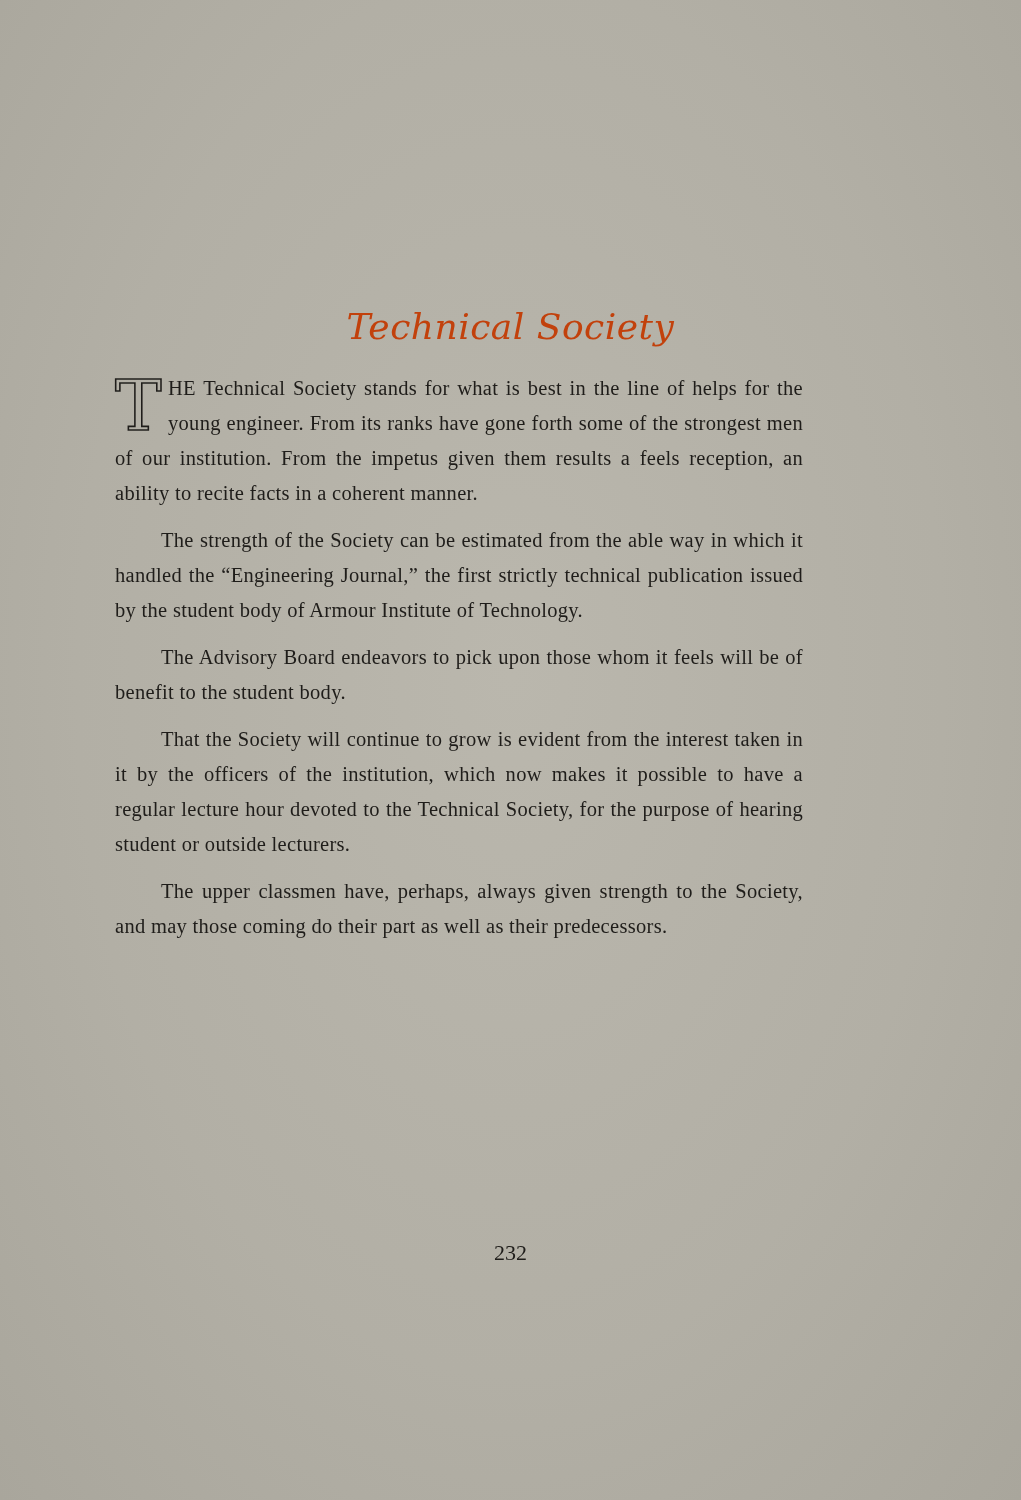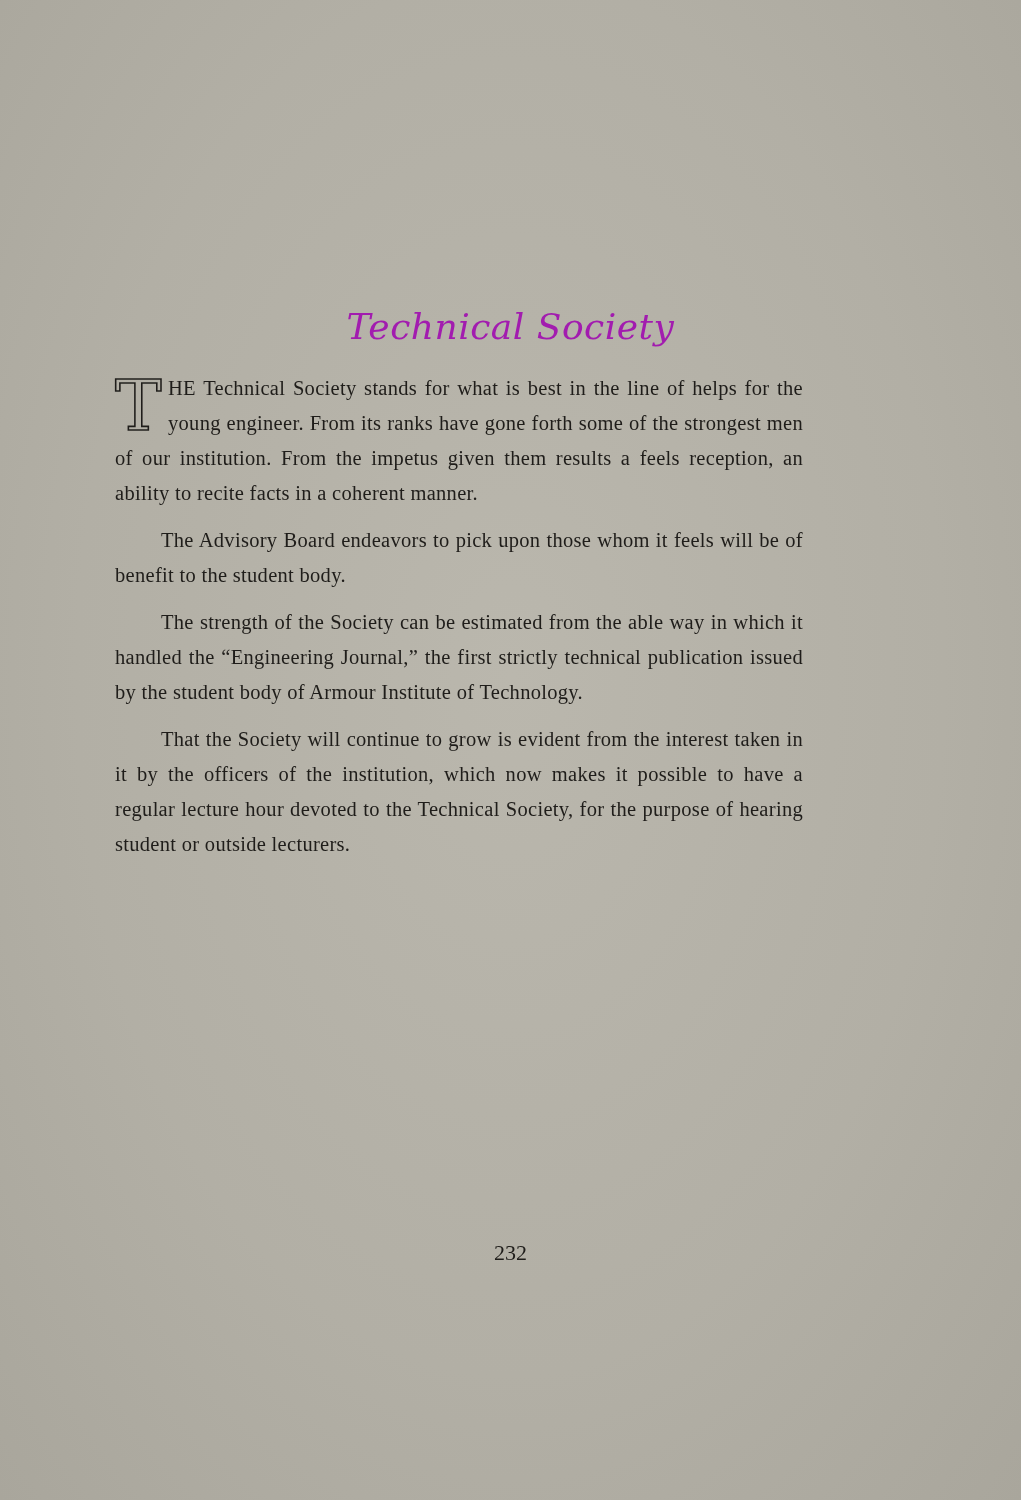--- a/index.html
+++ b/index.html
@@ -8,21 +8,21 @@
     background: #b4b1a7;
     background: radial-gradient(ellipse at 50% 45%, #bab7ad 0%, #b2afa5 60%, #a9a69c 100%);
     position: relative; overflow: hidden;
     font-family: "Liberation Serif", serif;
     color: #1f1d1a;
   }
   .title {
     position: absolute; left: 0; width: 1021px; top: 306px;
     text-align: center; font-size: 36px; font-style: italic;
     font-family: "DejaVu Serif", serif; letter-spacing: 0.5px;
-    color: #a21caf;
+    color: #c2410c;
   }
   .body-text {
     position: absolute; left: 115px; width: 688px; top: 371px;
     font-size: 20.5px; line-height: 35px;
     text-align: justify; letter-spacing: 0.3px;
   }
   .para { margin: 0 0 12px 0; text-indent: 46px; }
   .para.first { text-indent: 0; }
   .dropcap {
     float: left; font-size: 70px; line-height: 58px;
@@ -37,18 +37,19 @@
 </head>
 <body>
 
 <div class="title">Technical Society</div>
 
 <div class="body-text">
   <p class="para first">
     <span class="dropcap">T</span>
     <span>HE Technical Society stands for what is best in the line of helps for the young engineer. From its ranks have gone forth some of the strongest men of our institution. From the impetus given them results a feels reception, an ability to recite facts in a coherent manner.</span>
   </p>
+  <p class="para">The strength of the Society can be estimated from the able way in which it handled the “Engineering Journal,” the first strictly technical publication issued by the student body of Armour Institute of Technology.</p>
   <p class="para">The Advisory Board endeavors to pick upon those whom it feels will be of benefit to the student body.</p>
-  <p class="para">The strength of the Society can be estimated from the able way in which it handled the “Engineering Journal,” the first strictly technical publication issued by the student body of Armour Institute of Technology.</p>
   <p class="para">That the Society will continue to grow is evident from the interest taken in it by the officers of the institution, which now makes it possible to have a regular lecture hour devoted to the Technical Society, for the purpose of hearing student or outside lecturers.</p>
+  <p class="para">The upper classmen have, perhaps, always given strength to the Society, and may those coming do their part as well as their predecessors.</p>
 </div>
 
 <div class="page-number">232</div>
 
 </body></html>

